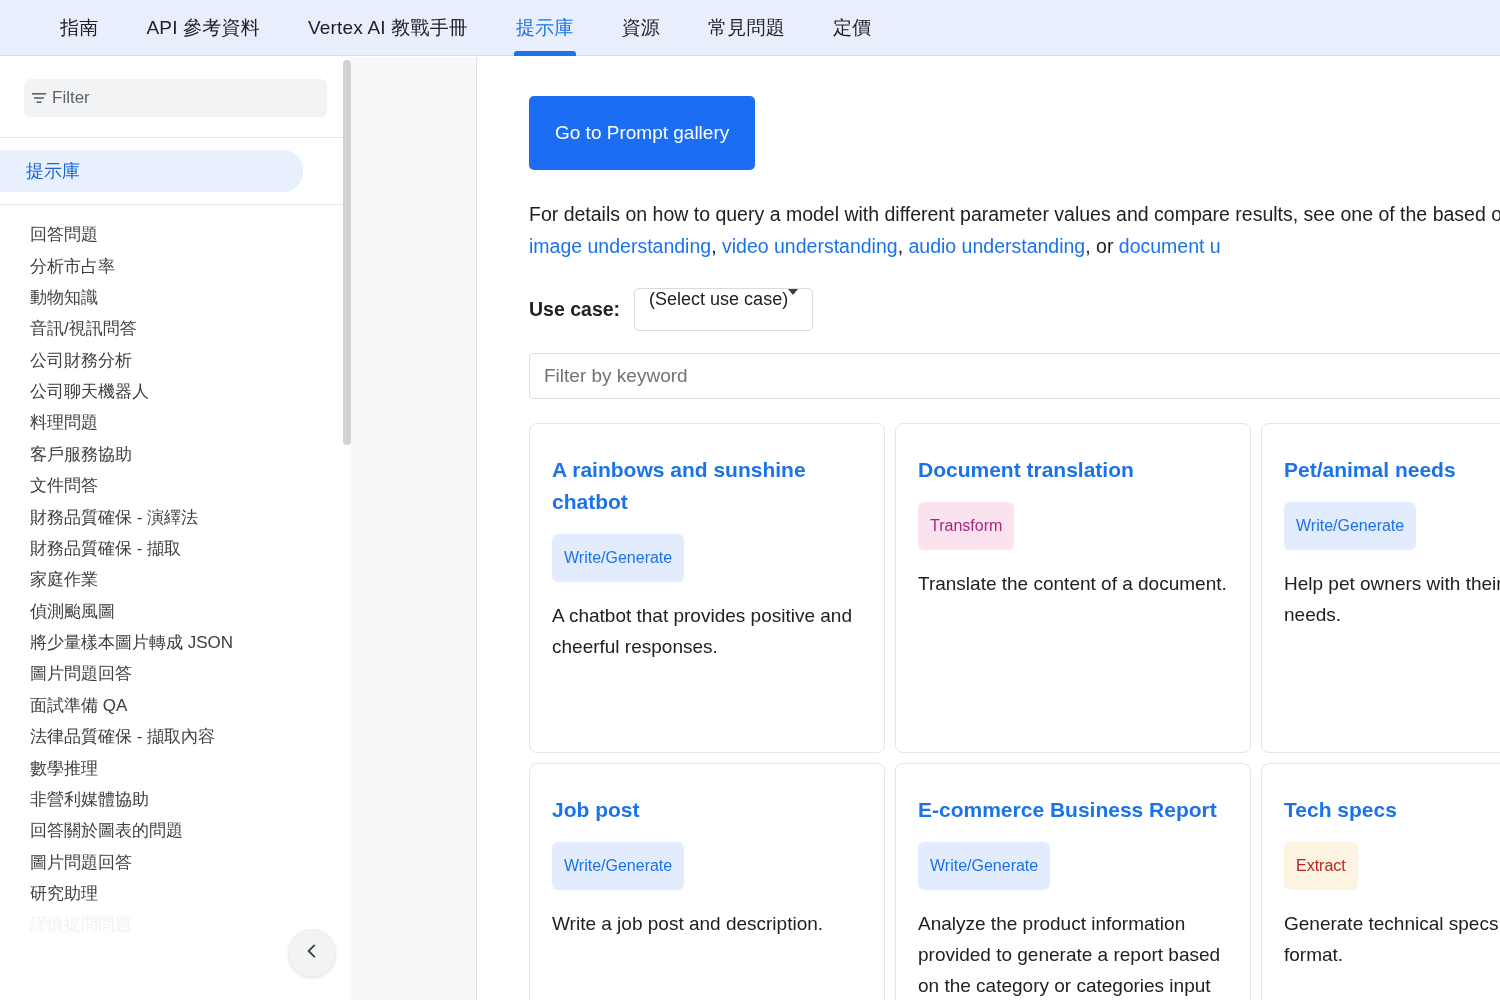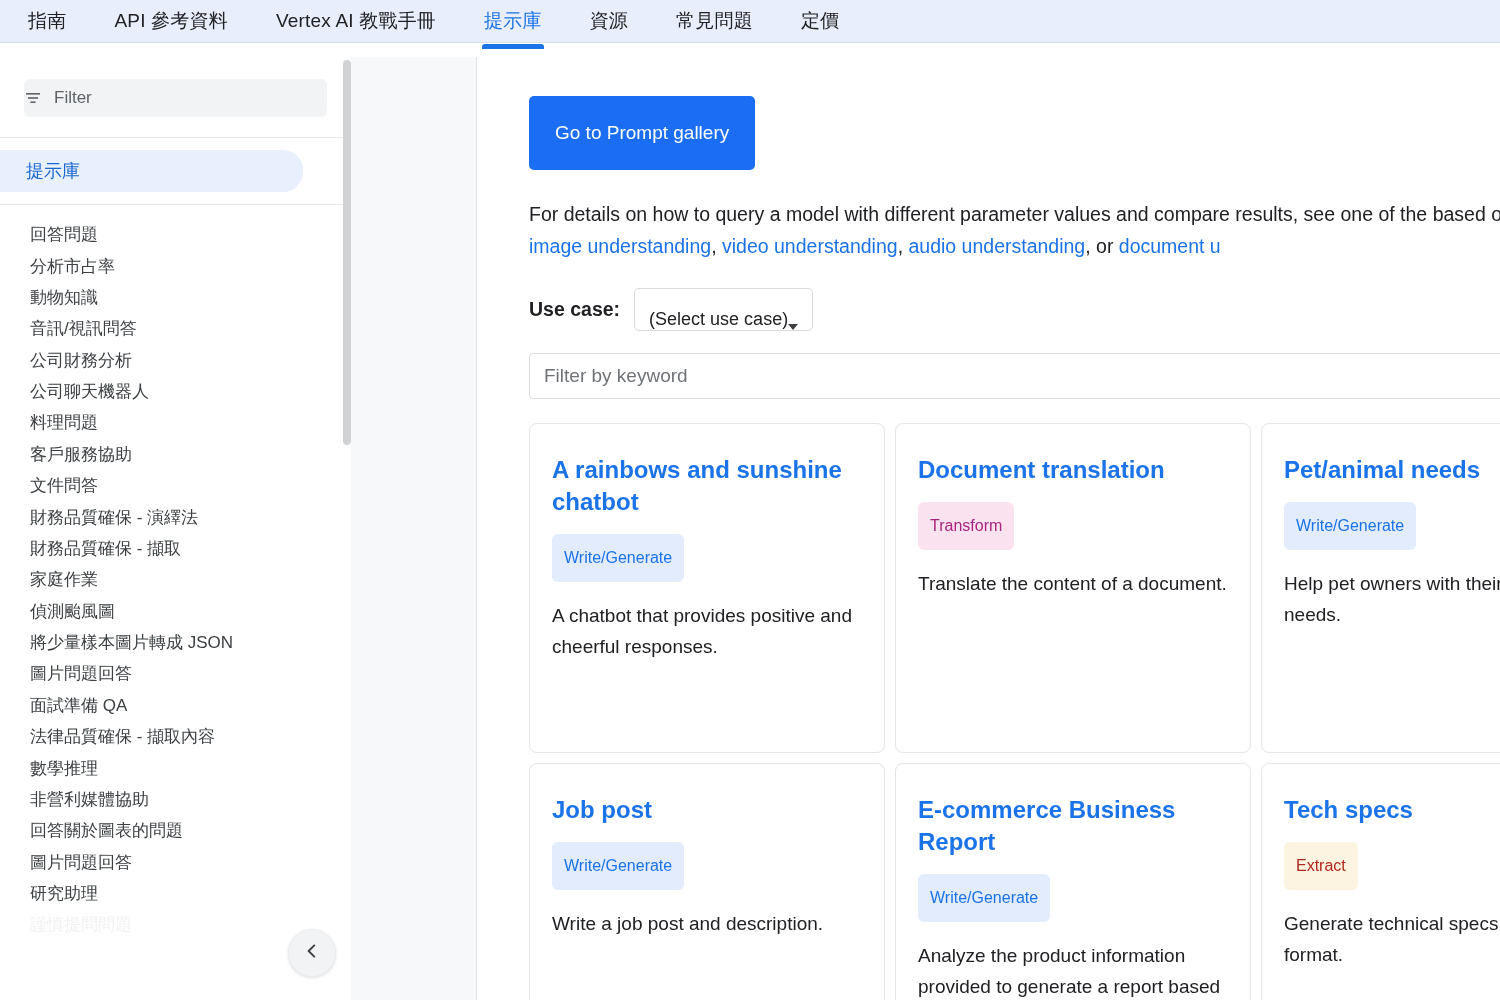--- a/index.html
+++ b/index.html
@@ -9,26 +9,26 @@
     overflow: hidden;
     background: #ffffff;
     font-family: "Liberation Sans", "DejaVu Sans", sans-serif;
     -webkit-font-smoothing: antialiased;
   }
 
   
   #topnav {
     position: absolute;
     left: 0; top: 0;
-    width: 1500px; height: 43px;
+    width: 1500px; height: 56px;
     background: #e8eefc;
     border-bottom: 1px solid #d4dcee;
     display: flex;
     align-items: center;
-    padding-left: 4px;
+    padding-left: 36px;
     z-index: 40;
     text-align: center;
   }
   .navtab {
     position: relative;
     font-size: 19px;
     color: #202124;
     letter-spacing: 0.2px;
     padding: 0 24px;
     height: 56px;
@@ -54,22 +54,22 @@
     width: 351px; height: 943px;
     background: #ffffff;
     overflow: hidden;
   }
   #filter-wrap { padding: 22px 24px 20px 24px; }
   #filter-box {
     display: flex; align-items: center;
     height: 38px;
     background: #f1f3f4;
     border-radius: 6px;
-    padding: 0 0;
-    gap: 12px;
+    padding: 0 6px;
+    gap: 4px;
     cursor: text;
   }
   #filter-box .ficon { display: flex; align-items: center; }
   #filter-box .ftext { font-size: 17px; color: #5f6368; }
 
   .side-divider { height: 1px; background: #e4e6e9; margin: 0; }
 
   #nav-primary { padding: 8px 24px 8px 0; }
   #prompt-gallery-item {
     display: block;
@@ -176,21 +176,21 @@
   #intro a { color: #1a73e8; text-decoration: none; cursor: pointer; }
 
   #usecase-row {
     display: flex;
     align-items: center;
     margin-top: 26px;
     gap: 14px;
   }
   #usecase-label { font-size: 19.5px; font-weight: bold; color: #202124; }
   #usecase-select {
-    display: flex; align-items: flex-end; 
+    display: flex; align-items: flex-start; 
     border: 1px solid #d8dadd;
     border-radius: 5px;
     background: #fff;
     height: 43px;
     padding: 0 14px;
     font-size: 18px;
     color: #202124;
     cursor: pointer;
   }
   .caret {
@@ -223,21 +223,21 @@
   }
   .card {
     background: #ffffff;
     border: 1px solid #e3e5e8;
     border-radius: 8px;
     padding: 30px 22px 24px 22px;
     min-height: 330px;
     cursor: pointer;
   }
   .card-title {
-    font-size: 24px;
+    font-size: 21px;
     font-weight: bold;
     color: #1a73e8;
     line-height: 32px;
     margin: 0;
   }
   .badge {
     display: inline-block;
     margin-top: 16px;
     font-size: 16px;
     padding: 14px 12px;

